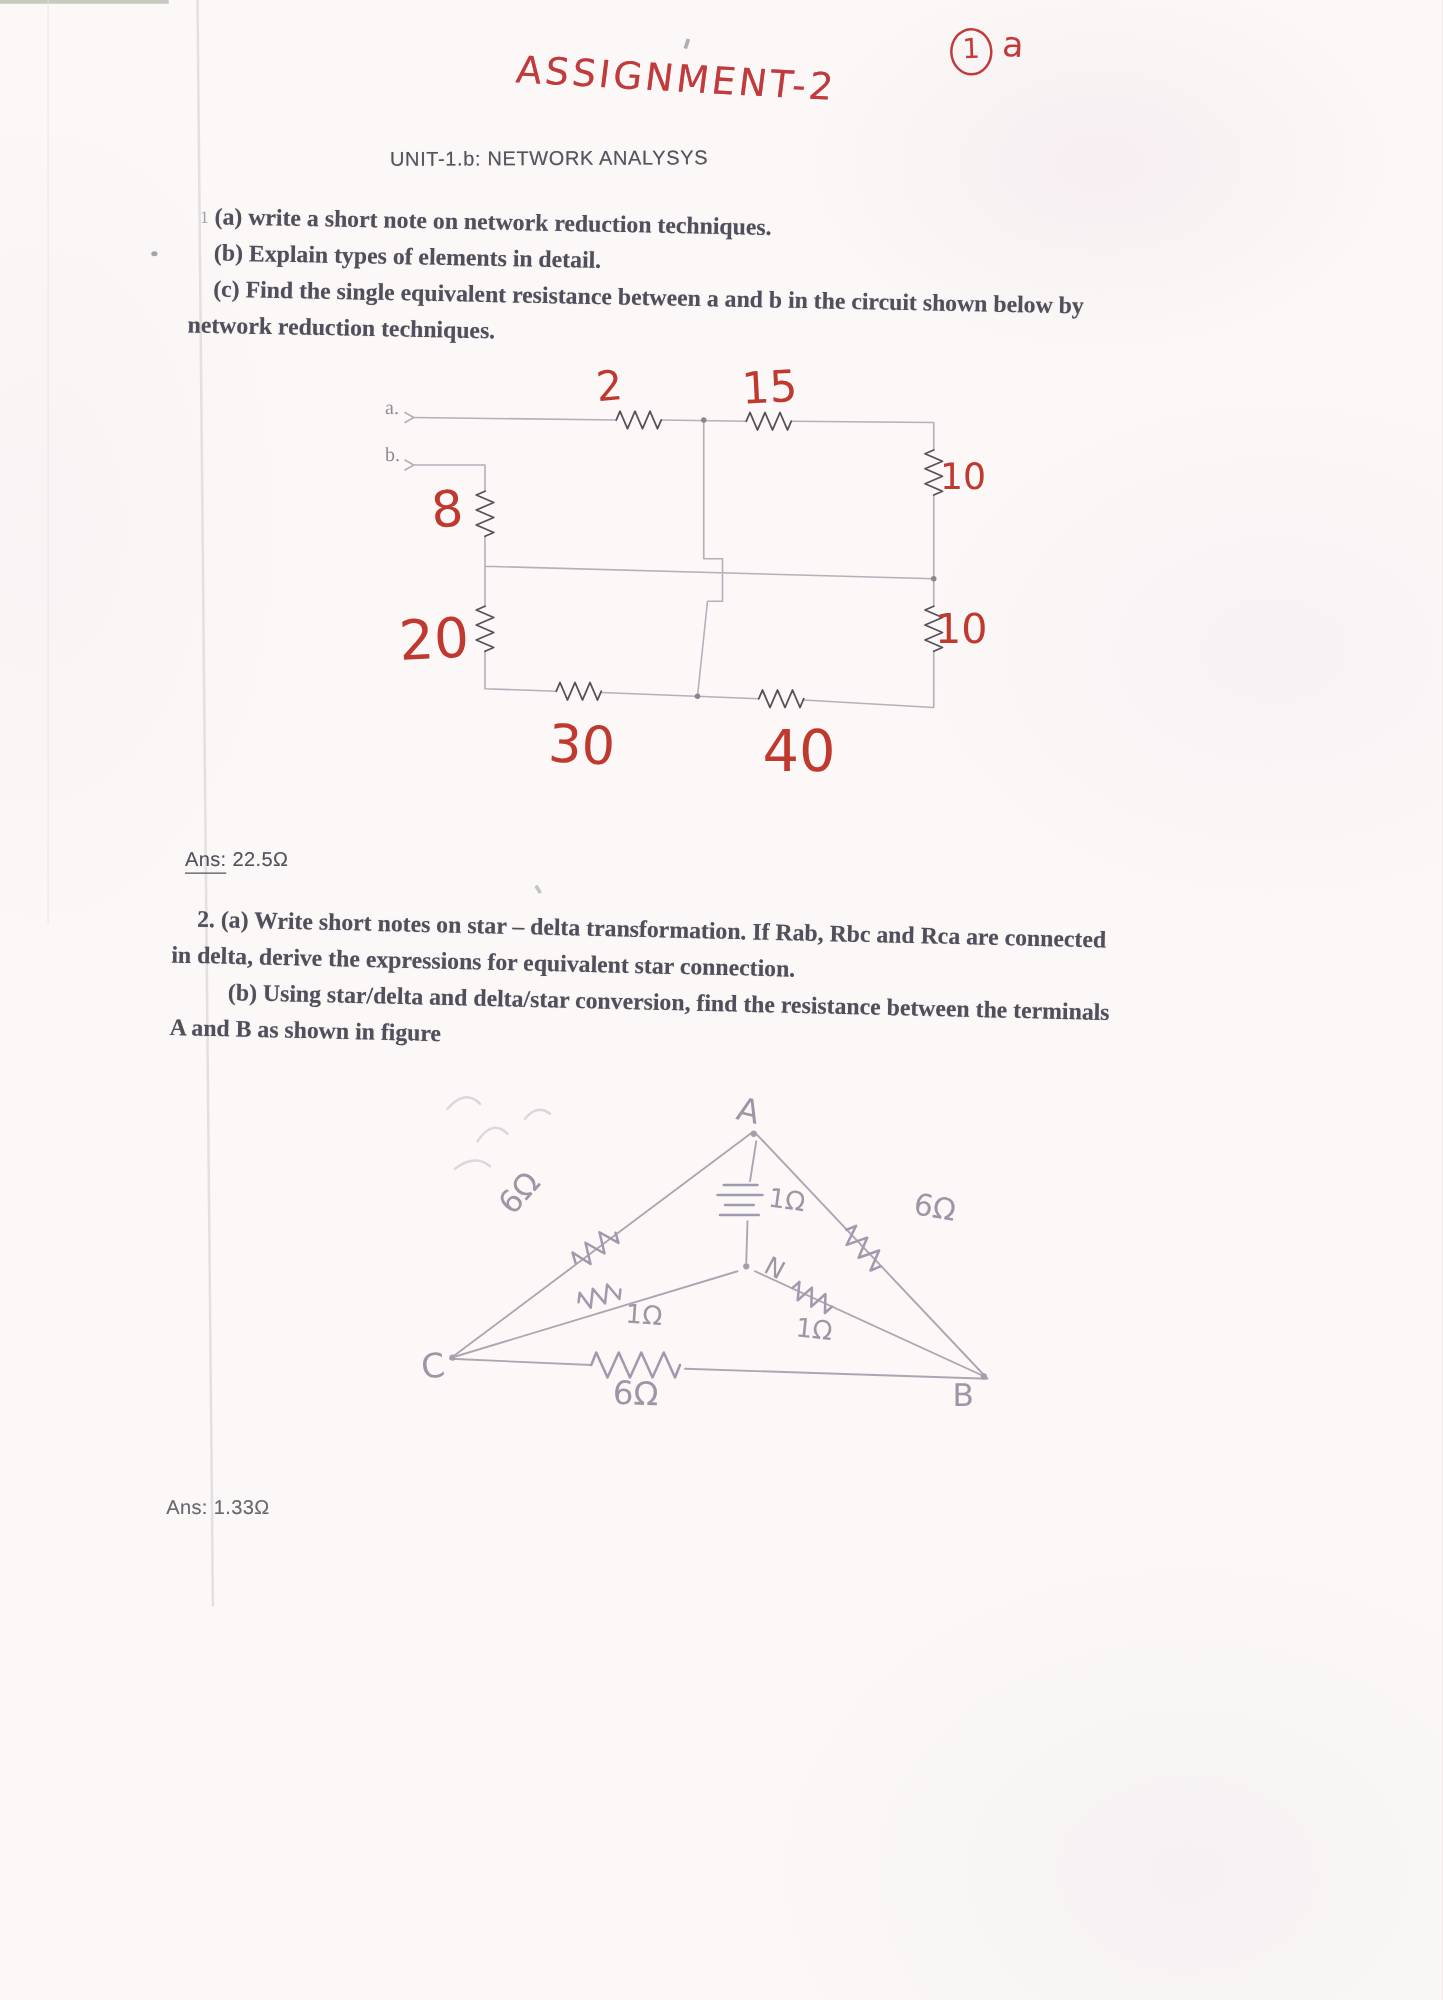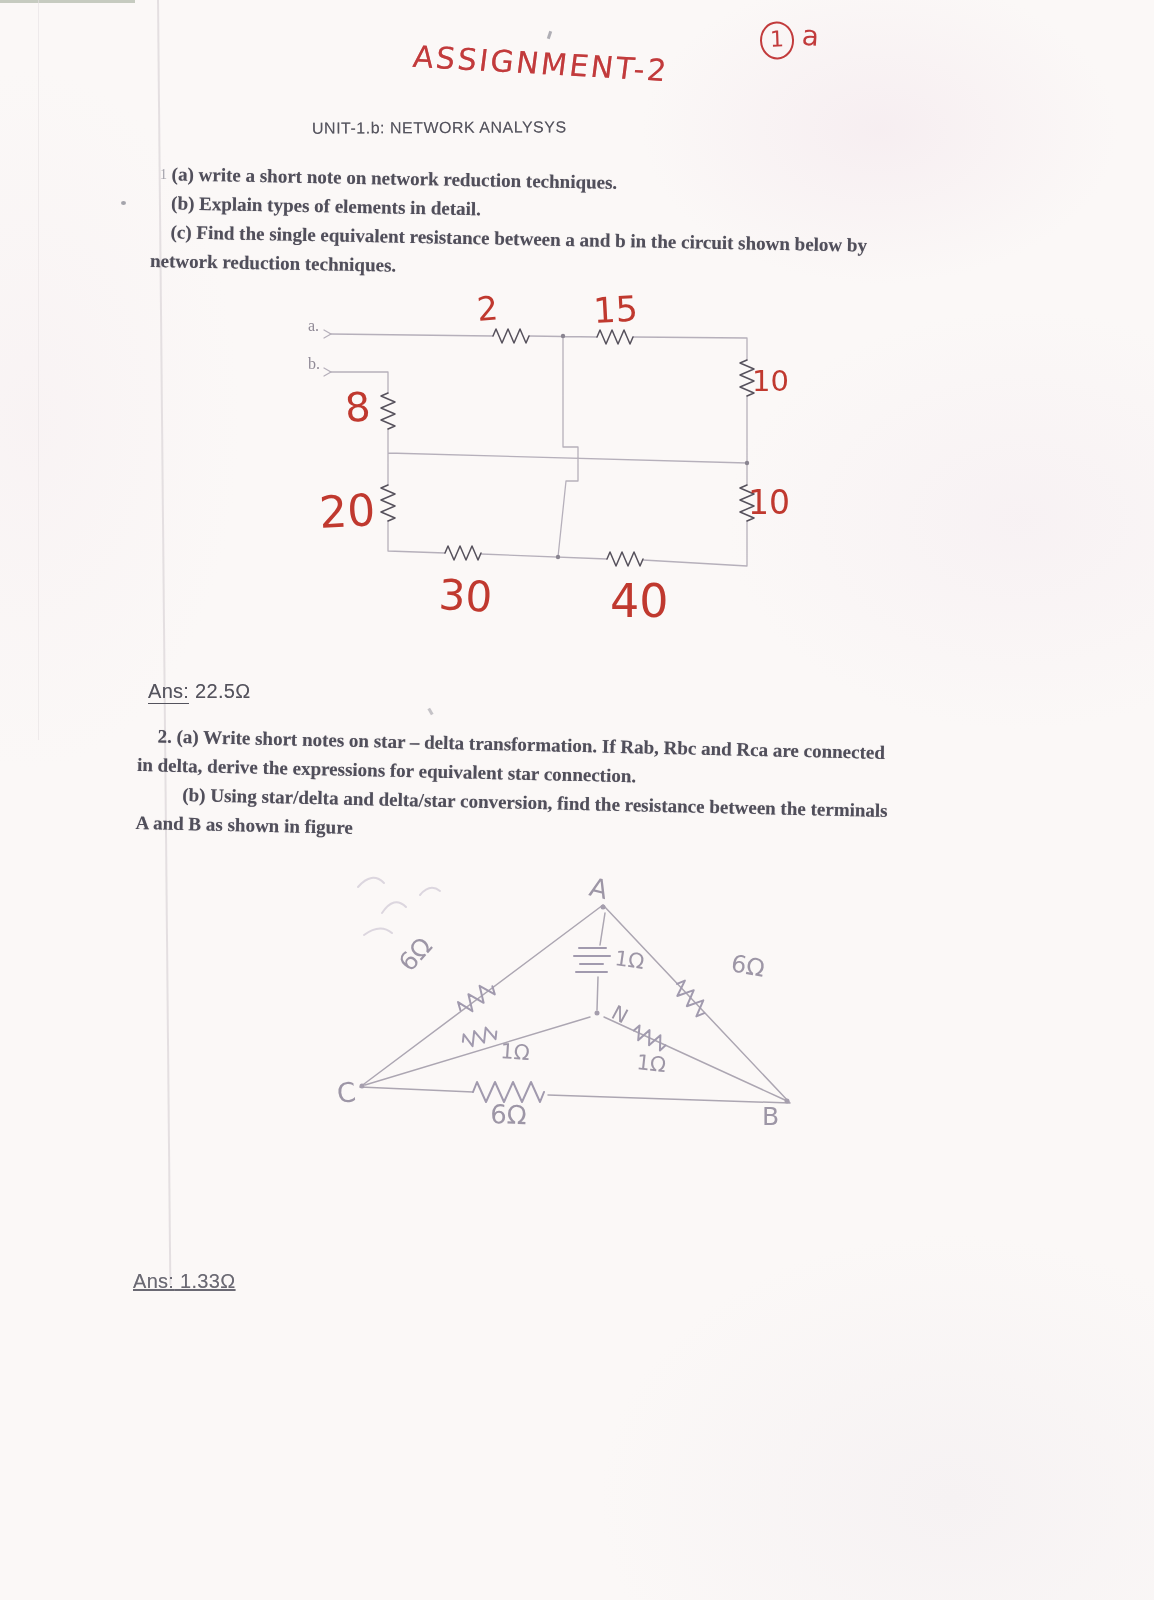--- a/index.html
+++ b/index.html
@@ -23,21 +23,21 @@
   
   .unit-heading{color:#55545e;font-size:16px;letter-spacing:.5px;transform:rotate(-.3deg);
     text-shadow:0 0 .6px rgba(85,84,94,.5);}
   .qblock{color:#514f5b;font-family:"Liberation Serif", serif;font-weight:bold;
     font-size:19px;line-height:1.52;text-shadow:0 0 .7px rgba(81,79,91,.45);}
   .q1{transform:rotate(1.1deg);transform-origin:left top;width:880px;}
   .q2{transform:rotate(1.3deg);transform-origin:left top;width:900px;}
   .qline.ind1{padding-left:20px;}
   .qline.ind2{padding-left:46px;}
   .qnum-faint{color:#a3a2ab;font-size:14px;font-family:"Liberation Serif",serif;}
-  .ans{color:#54535d;font-size:20px;letter-spacing:.3px;text-shadow:0 0 .5px rgba(84,83,93,.4);}
+  .ans{color:#54535d;font-size:16px;letter-spacing:.3px;text-shadow:0 0 .5px rgba(84,83,93,.4);}
   .ans .u{border-bottom:1.5px solid #54535d;padding-bottom:1px;}
   .ans2{color:#6a6973;}
   
   .hand-red{color:#c23b3c;font-family:"DejaVu Sans", sans-serif;}
   .title-hw{font-size:30px;letter-spacing:2.5px;transform:rotate(3.2deg) skewX(-4deg);
     text-shadow:0 0 .5px rgba(194,59,60,.6);}
   .corner-hw{font-size:26px;transform:rotate(-2deg);}
   .corner-hw .circ{display:inline-block;width:30px;height:34px;border:2.2px solid #c23b3c;
     border-radius:50%;text-align:center;line-height:32px;font-size:22px;}
   .corner-hw .ltr{display:inline-block;margin-left:8px;font-size:28px;transform:rotate(6deg);}
@@ -170,17 +170,17 @@
     <text class="pencil-lbl" x="280" y="162" font-size="20" transform="rotate(28 280 162)">N</text>
 
     <text class="pencil-lbl" x="80" y="118" font-size="25" transform="rotate(-48 80 118)">6Ω</text>
     <text class="pencil-lbl" x="284" y="110" font-size="21" transform="rotate(8 284 110)">1Ω</text>
     <text class="pencil-lbl" x="400" y="116" font-size="24" transform="rotate(10 400 116)">6Ω</text>
     <text class="pencil-lbl" x="170" y="203" font-size="21" transform="rotate(4 170 203)">1Ω</text>
     <text class="pencil-lbl" x="306" y="214" font-size="21" transform="rotate(6 306 214)">1Ω</text>
     <text class="pencil-lbl" x="160" y="268" font-size="26" transform="rotate(2 160 268)">6Ω</text>
   </svg>
 
-  <div class="abs ans ans2" style="left:133px;top:1270px;text-decoration:underline;">
+  <div class="abs ans ans2" style="left:133px;top:1198px;">
     <span>Ans:</span><span> 1.33Ω</span>
   </div>
 
 </div>
 
 </body></html>

